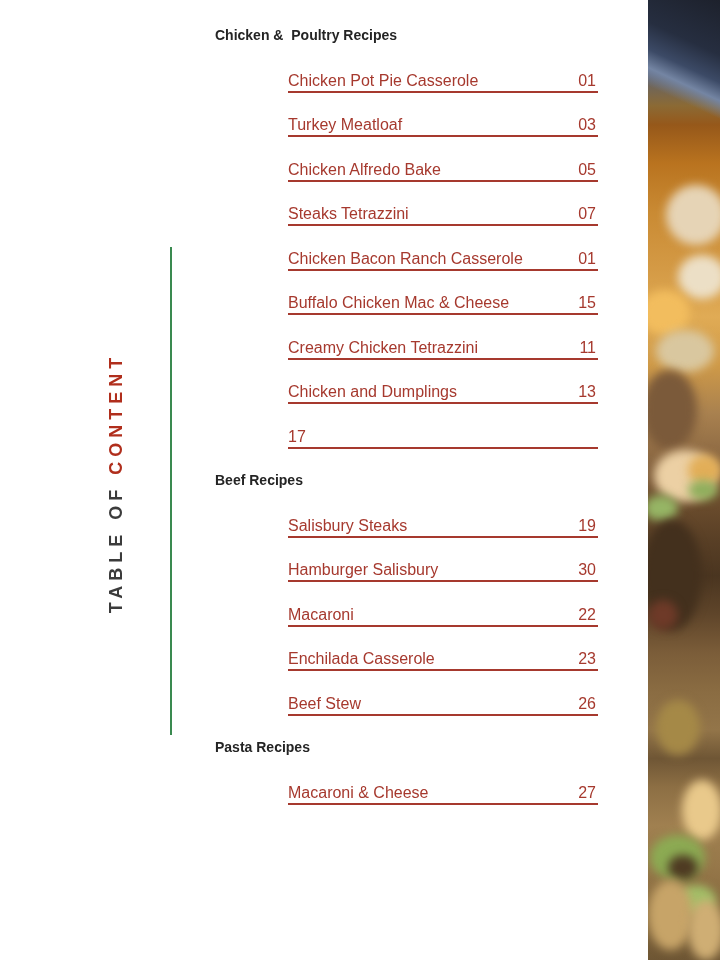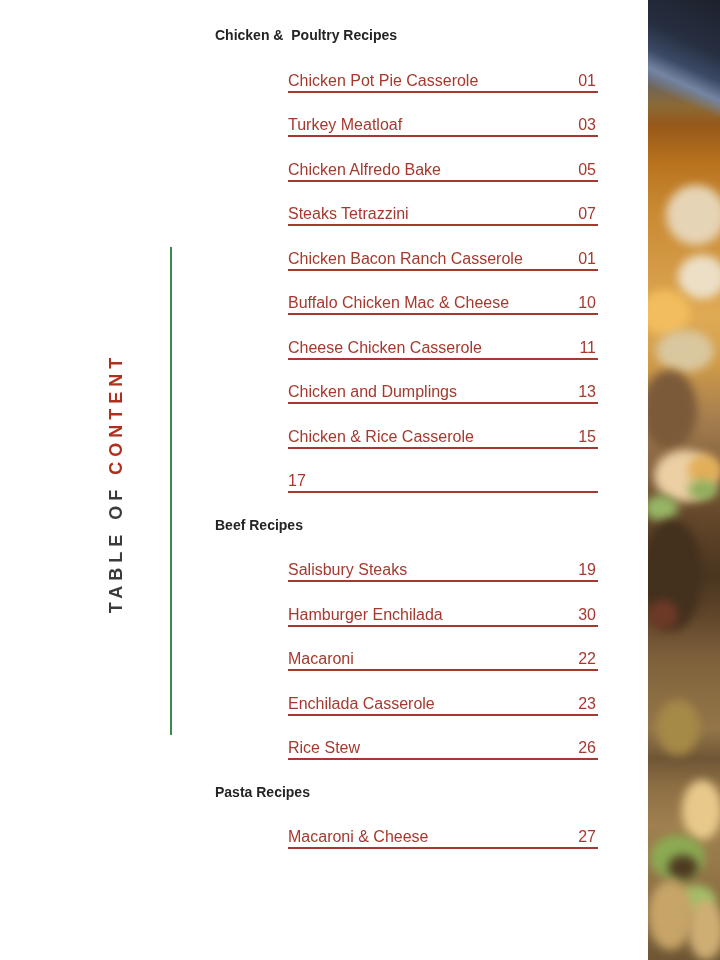--- a/index.html
+++ b/index.html
@@ -118,76 +118,70 @@
       </div>
       <div class="slot">
         <div class="entry">
           <span class="entry-title">Chicken Bacon Ranch Casserole</span>
           <span class="entry-page">01</span>
         </div>
       </div>
       <div class="slot">
         <div class="entry">
           <span class="entry-title">Buffalo Chicken Mac &amp; Cheese</span>
-          <span class="entry-page">10</span>
-        </div>
-      </div>
-      <div class="slot">
-        <div class="entry">
-          <span class="entry-title">Cheese Chicken Casserole</span>
+          <span class="entry-page">15</span>
+        </div>
+      </div>
+      <div class="slot">
+        <div class="entry">
+          <span class="entry-title">Creamy Chicken Tetrazzini</span>
           <span class="entry-page">11</span>
         </div>
       </div>
       <div class="slot">
         <div class="entry">
           <span class="entry-title">Chicken and Dumplings</span>
           <span class="entry-page">13</span>
         </div>
       </div>
       <div class="slot">
         <div class="entry">
-          <span class="entry-title">Chicken &amp; Rice Casserole</span>
-          <span class="entry-page">15</span>
-        </div>
-      </div>
-      <div class="slot">
-        <div class="entry">
           <span class="entry-page">17</span>
         </div>
       </div>
       <div class="slot">
         <div class="section-heading">Beef Recipes</div>
       </div>
       <div class="slot">
         <div class="entry">
           <span class="entry-title">Salisbury Steaks</span>
           <span class="entry-page">19</span>
         </div>
       </div>
       <div class="slot">
         <div class="entry">
-          <span class="entry-title">Hamburger Enchilada</span>
+          <span class="entry-title">Hamburger Salisbury</span>
           <span class="entry-page">30</span>
         </div>
       </div>
       <div class="slot">
         <div class="entry">
           <span class="entry-title">Macaroni</span>
           <span class="entry-page">22</span>
         </div>
       </div>
       <div class="slot">
         <div class="entry">
           <span class="entry-title">Enchilada Casserole</span>
           <span class="entry-page">23</span>
         </div>
       </div>
       <div class="slot">
         <div class="entry">
-          <span class="entry-title">Rice Stew</span>
+          <span class="entry-title">Beef Stew</span>
           <span class="entry-page">26</span>
         </div>
       </div>
       <div class="slot">
         <div class="section-heading">Pasta Recipes</div>
       </div>
       <div class="slot">
         <div class="entry">
           <span class="entry-title">Macaroni &amp; Cheese</span>
           <span class="entry-page">27</span>

